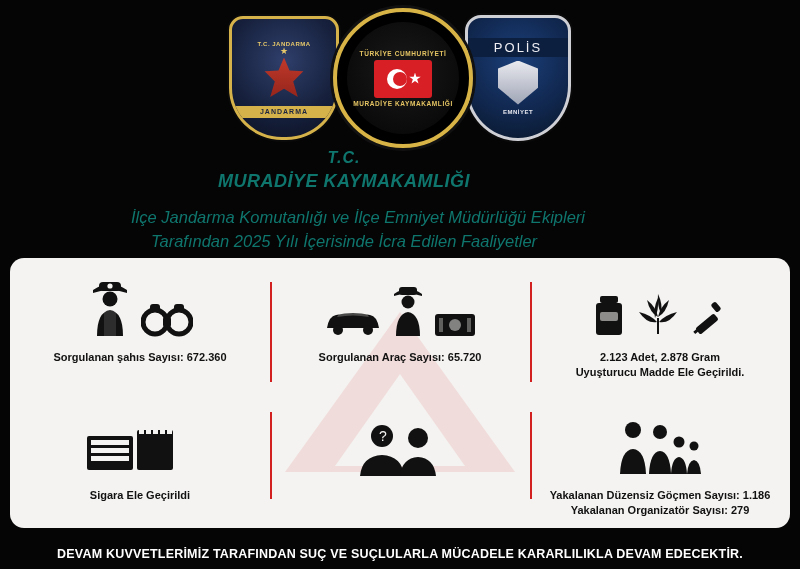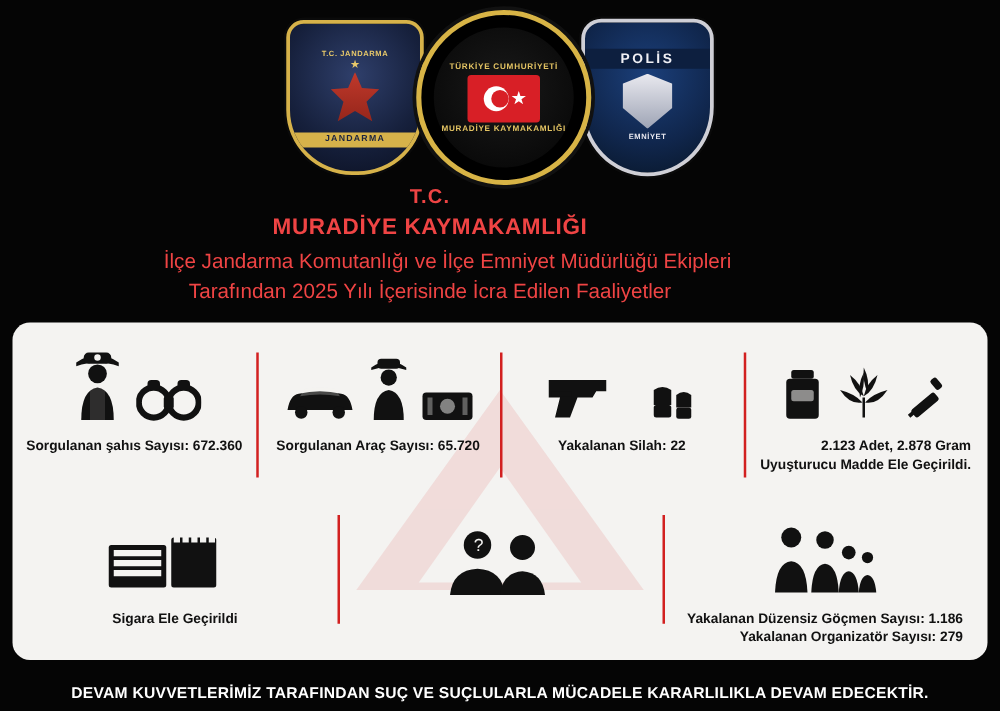--- a/index.html
+++ b/index.html
@@ -155,22 +155,22 @@
     border: 3px solid #cfcfd6;
     border-radius: 16px 16px 50% 50% / 16px 16px 44% 44%;
     display: flex;
     flex-direction: column;
     align-items: center;
     justify-content: center;
     box-shadow: 0 0 0 2px #0a0a0a;
     overflow: hidden;
   }
   .crest-polis .p-top {
-    font-size: 11px;
-    font-weight: bold;
+    font-size: 13px;
+    font-weight: normal;
     letter-spacing: 2px;
     color: #f0f0f5;
     background: #0d1f3f;
     width: 100%;
     text-align: center;
     padding: 2px 0;
   }
   .crest-polis .p-emblem {
     width: 40px;
     height: 44px;
@@ -186,41 +186,42 @@
     margin-bottom: 4px;
   }
 
   
   .title-block {
     position: absolute;
     top: 148px;
     left: 0;
     width: 688px;
     text-align: center;
-    color: #ef4444;
+    color: #0f766e;
+    font-style: italic;
   }
   .t-tc {
     font-size: 16px;
     font-weight: bold;
     letter-spacing: 1px;
     line-height: 20px;
   }
   .t-name {
     font-size: 18px;
     font-weight: bold;
     letter-spacing: 0.5px;
     line-height: 24px;
     margin-top: 1px;
   }
   .t-sub1, .t-sub2 {
     font-size: 16.5px;
     line-height: 24px;
     font-weight: normal;
   }
-  .t-sub1 { margin-top: 4px; padding-left: 28px; }
+  .t-sub1 { margin-top: 12px; padding-left: 28px; }
 
   
   .panel {
     position: absolute;
     top: 258px;
     left: 10px;
     width: 780px;
     height: 270px;
     background: #f4f3f1;
     border-radius: 14px;
@@ -290,21 +291,21 @@
     gap: 8px;
   }
   .caption {
     text-align: center;
     font-size: 11px;
     line-height: 15px;
     color: #111;
     font-weight: 600;
     margin-top: 10px;
   }
-  .caption .ln { display: block; text-align: right; }
+  .caption .ln { display: block; }
 
   
   svg { display: block; }
 
   
   .footer {
     position: absolute;
     left: 0;
     bottom: 8px;
     width: 800px;
@@ -402,37 +403,20 @@
             <circle cx="22" cy="15" r="6" fill="#f4f3f1" opacity="0.5"></circle>
             <rect x="6" y="8" width="4" height="14" fill="#f4f3f1" opacity="0.35"></rect>
             <rect x="34" y="8" width="4" height="14" fill="#f4f3f1" opacity="0.35"></rect>
           </svg>
         </div>
         <div class="caption">
           <span class="ln">Sorgulanan Araç Sayısı: 65.720</span>
         </div>
       </div>
 
-      <div class="cell">
-        <div class="icons">
-          <svg width="74" height="46" viewBox="0 0 74 46">
-            <path d="M4 10 h46 v9 h-8 l-3 5 h-12 l-6 16 h-12 l4 -16 h-9 z" fill="#111"></path>
-            <rect x="6" y="19" width="16" height="4" fill="#111"></rect>
-          </svg>
-          <svg width="44" height="34" viewBox="0 0 44 34">
-            <path d="M6 6 q7 -5 14 0 v12 h-14 z" fill="#111"></path>
-            <rect x="6" y="18" width="14" height="10" rx="2" fill="#111"></rect>
-            <path d="M24 10 q6 -5 12 0 v10 h-12 z" fill="#111"></path>
-            <rect x="24" y="20" width="12" height="9" rx="2" fill="#111"></rect>
-          </svg>
-        </div>
-        <div class="caption">
-          <span class="ln">Yakalanan Silah: 22</span>
-        </div>
-      </div>
 
       <div class="cell">
         <div class="icons">
           <svg width="36" height="48" viewBox="0 0 36 48">
             <rect x="9" y="4" width="18" height="7" rx="2" fill="#111"></rect>
             <rect x="5" y="11" width="26" height="32" rx="3" fill="#111"></rect>
             <rect x="9" y="20" width="18" height="9" rx="2" fill="#f4f3f1" opacity="0.55"></rect>
           </svg>
           <svg width="46" height="52" viewBox="0 0 46 52">
             <g fill="#111">

